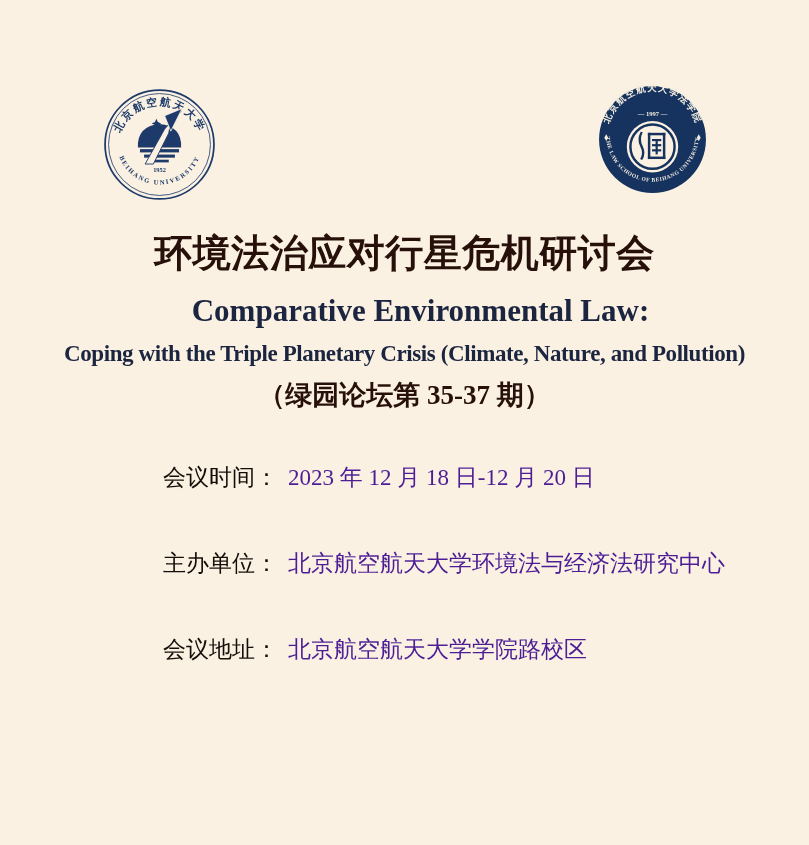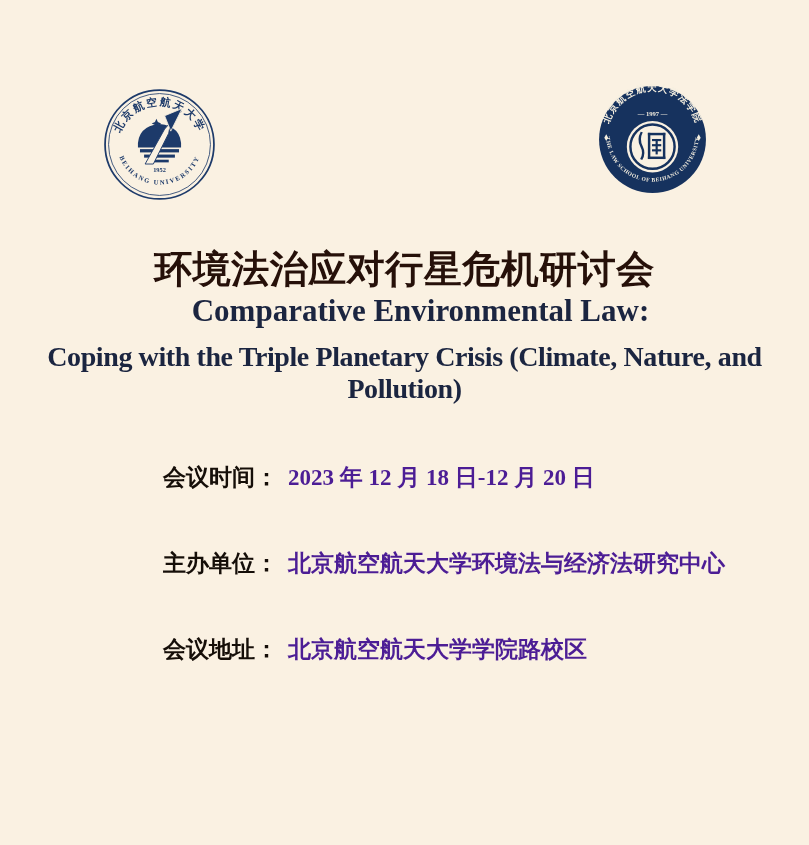--- a/index.html
+++ b/index.html
@@ -16,21 +16,21 @@
     font-family: "Liberation Serif", "DejaVu Serif", serif;
   }
   .logo {
     position: absolute;
   }
   .logo-left  { left: 103px; top: 88px;  width: 113px; height: 113px; }
   .logo-right { left: 597px; top: 84px;  width: 111px; height: 111px; }
 
   .title-zh {
     position: absolute;
-    top: 244px;
+    top: 228px;
     left: 0;
     width: 100%;
     text-align: center;
     font-size: 38px;
     font-weight: bold;
     color: #261009;
     letter-spacing: 0.5px;
     margin: 0;
   }
   .title-en {
@@ -43,21 +43,21 @@
     font-weight: bold;
     color: #1b2540;
     margin: 0;
   }
   .subtitle-en {
     position: absolute;
     top: 341px;
     left: 0;
     width: 100%;
     text-align: center;
-    font-size: 28px;
+    font-size: 23px;
     font-weight: bold;
     letter-spacing: -0.4px;
     color: #1b2540;
   }
   .forum-line {
     position: absolute;
     top: 377px;
     left: 0;
     width: 100%;
     text-align: center;
@@ -69,21 +69,21 @@
     position: absolute;
     left: 163px;
     top: 463px;
   }
   .info-row {
     display: flex;
     align-items: center;
     line-height: 30px;
     margin-bottom: 56px;
     font-size: 23px;
-    font-weight: bold;
+    font-weight: normal;
     white-space: nowrap;
   }
   .info-label {
     width: 125px;
     color: #150e08;
   }
   .info-value {
     color: #4c1d95;
   }
   svg text { font-family: "Liberation Serif", "DejaVu Serif", serif; }
@@ -149,20 +149,21 @@
       <rect x="49.5" y="70.6" width="17" height="2.4"></rect>
     </g>
   </svg>
 
   <h1 class="title-zh">环境法治应对行星危机研讨会</h1>
 
   <h2 class="title-en">Comparative Environmental Law:</h2>
 
   <div class="subtitle-en">Coping with the Triple Planetary Crisis (Climate, Nature, and Pollution)</div>
 
+  <div class="forum-line">（绿园论坛第 35-37 期）</div>
 
   <div class="info-list">
     <div class="info-row">
       <span class="info-label">会议时间：</span>
       <span class="info-value">2023 年 12 月 18 日-12 月 20 日</span>
     </div>
     <div class="info-row">
       <span class="info-label">主办单位：</span>
       <span class="info-value">北京航空航天大学环境法与经济法研究中心</span>
     </div>

